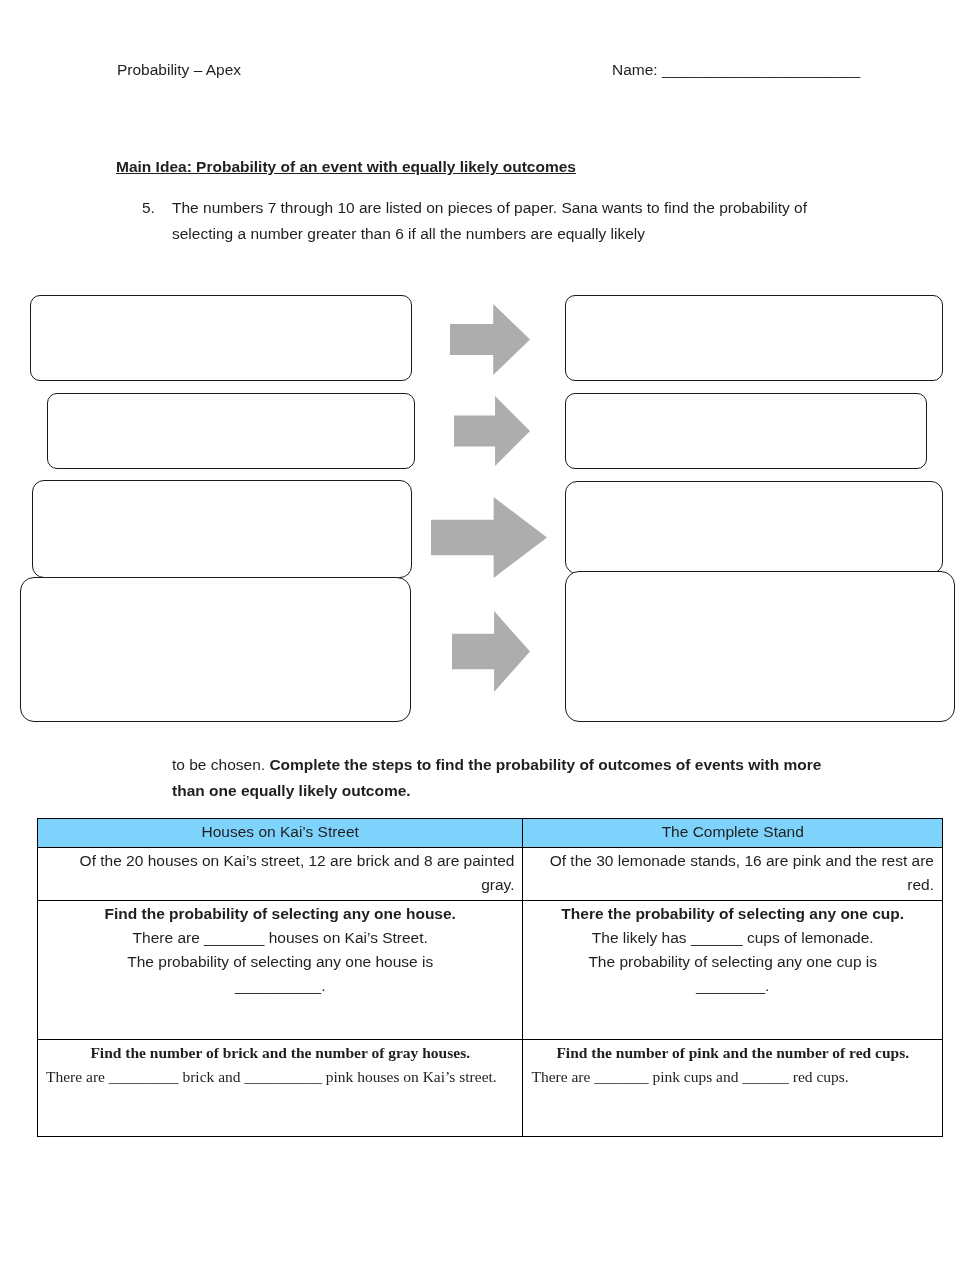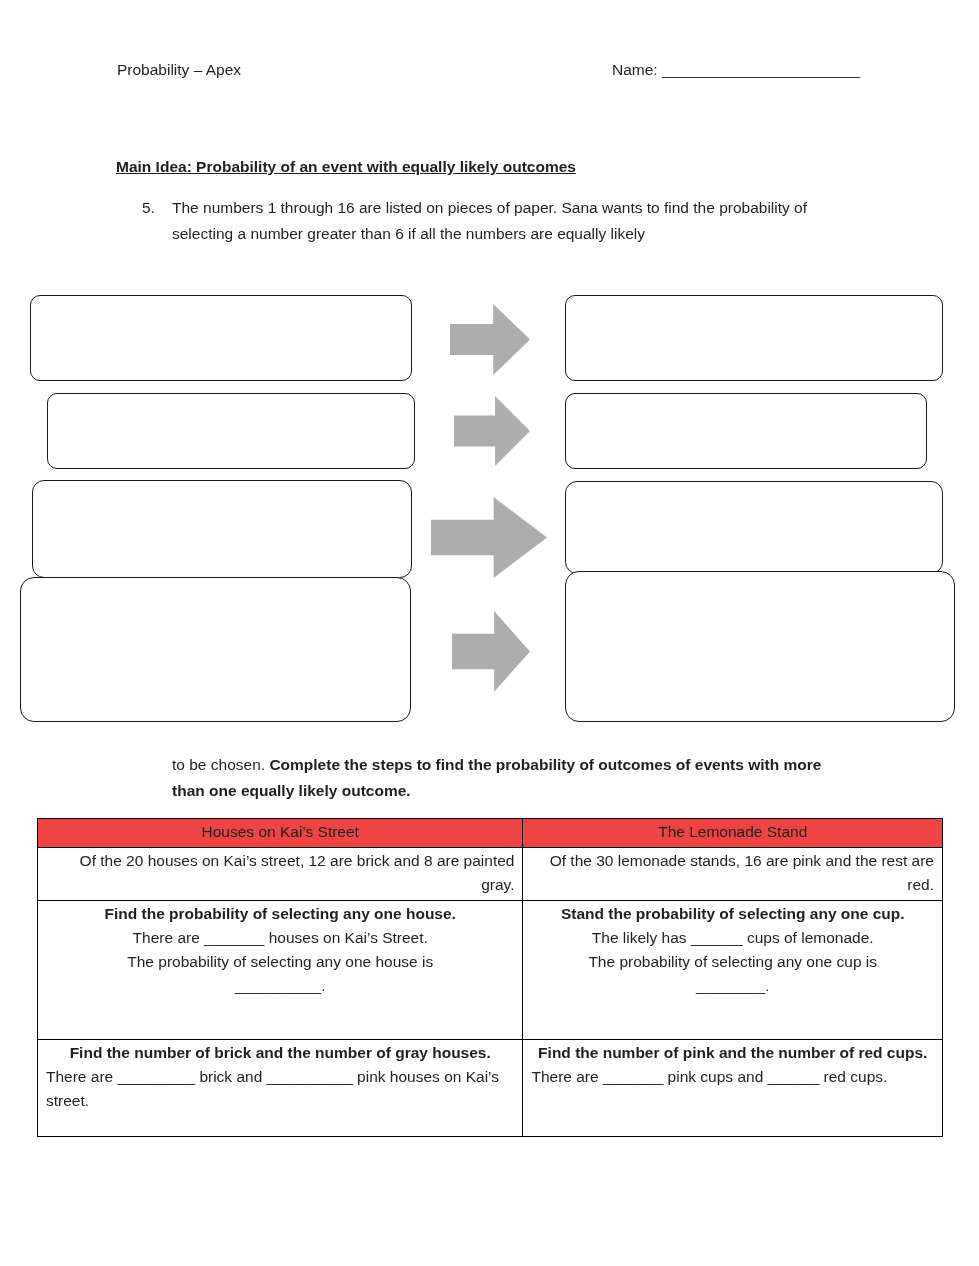--- a/index.html
+++ b/index.html
@@ -72,51 +72,51 @@
     border-collapse: collapse;
     font-size: 15.5px;
   }
   .ws-table th, .ws-table td {
     border: 1.2px solid #000000;
     padding: 1px 8px 3px 8px;
     vertical-align: top;
     line-height: 24px;
   }
   .ws-table th {
-    background: #ef4444;
+    background: #7dd3fc;
     font-weight: normal;
     text-align: center;
     height: 26px;
   }
   .ws-table col.c1 { width: 486px; }
   .ws-table col.c2 { width: 420px; }
   .center { text-align: center; }
   .left   { text-align: left; }
   .row-intro td { height: 48px; text-align: right; }
   .row-step1 td { height: 139px; }
-  .row-step2 td { height: 97px; }
+  .row-step2 td { height: 97px; font-family: Liberation Serif, serif; }
   .row-step3 td { height: 28px; }
 </style>
 </head>
 <body>
 
 <div class="page">
 
   <div class="header-left">Probability – Apex</div>
   <div class="header-right">
     <span>Name:</span>
     <span>_______________________</span>
   </div>
 
   <div class="main-idea">Main Idea: Probability of an event with equally likely outcomes</div>
 
   <div class="question">
     <div class="qnum">5.</div>
     <div class="qbody">
-      <p>The numbers 1 through 16 are listed on pieces of paper. Sana wants to find the probability of selecting a number greater than 6 if all the numbers are equally likely</p>
+      <p>The numbers 7 through 10 are listed on pieces of paper. Sana wants to find the probability of selecting a number greater than 6 if all the numbers are equally likely</p>
     </div>
   </div>
 
   <div class="diagram">
     <div class="fbox b-l1"></div>
     <div class="farrow a-1"></div>
     <div class="fbox b-r1"></div>
 
     <div class="fbox b-l2"></div>
     <div class="farrow a-2"></div>
@@ -134,37 +134,37 @@
   <p class="continuation"><span>to be chosen. </span><span class="bold">Complete the steps to find the probability of outcomes of events with more than one equally likely outcome.</span></p>
 
   <table class="ws-table">
     <colgroup>
         <col class="c1">
         <col class="c2">
       </colgroup>
     <thead>
       <tr>
         <th>Houses on Kai’s Street</th>
-        <th>The Lemonade Stand</th>
+        <th>The Complete Stand</th>
       </tr>
     </thead>
     <tbody>
       <tr class="row-intro">
         <td class="center">Of the 20 houses on Kai’s street, 12 are brick and 8 are painted gray.</td>
         <td class="center">Of the 30 lemonade stands, 16 are pink and the rest are red.</td>
       </tr>
       <tr class="row-step1">
         <td class="center">
           <div class="bold">Find the probability of selecting any one house.</div>
           <div>There are _______ houses on Kai’s Street.</div>
           <div>The probability of selecting any one house is</div>
           <div>__________.</div>
         </td>
         <td class="center">
-          <div class="bold">Stand the probability of selecting any one cup.</div>
+          <div class="bold">There the probability of selecting any one cup.</div>
           <div>The likely has ______ cups of lemonade.</div>
           <div>The probability of selecting any one cup is</div>
           <div>________.</div>
         </td>
       </tr>
       <tr class="row-step2">
         <td>
           <div class="bold center">Find the number of brick and the number of gray houses.</div>
           <div class="left">There are _________ brick and __________ pink houses on Kai’s street.</div>
         </td>

